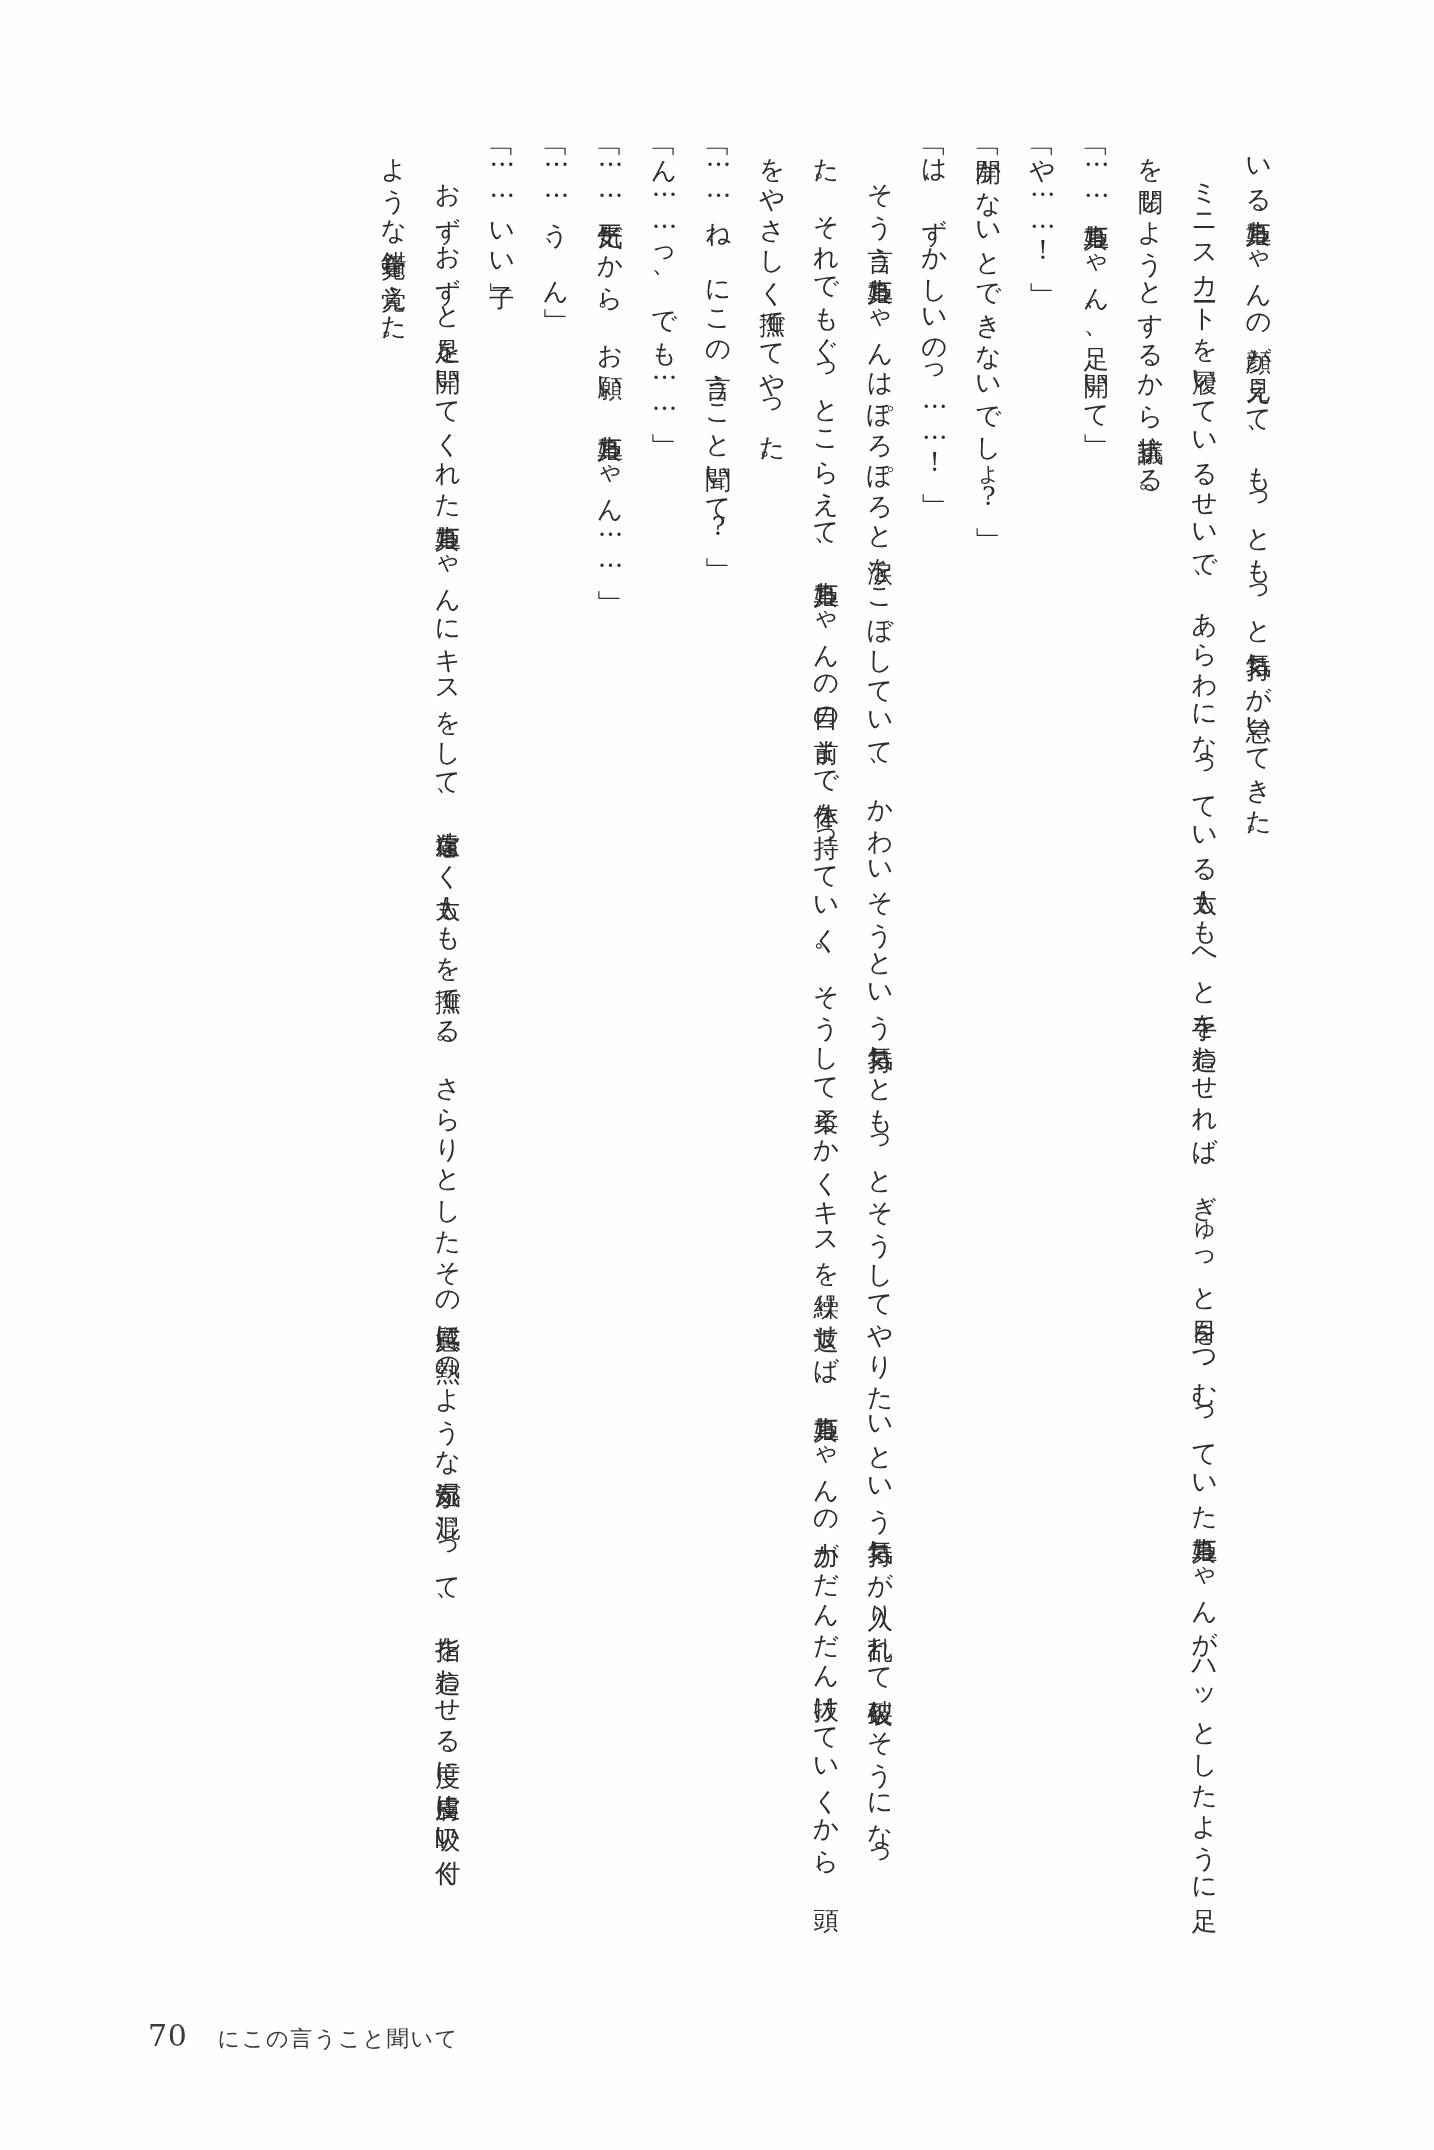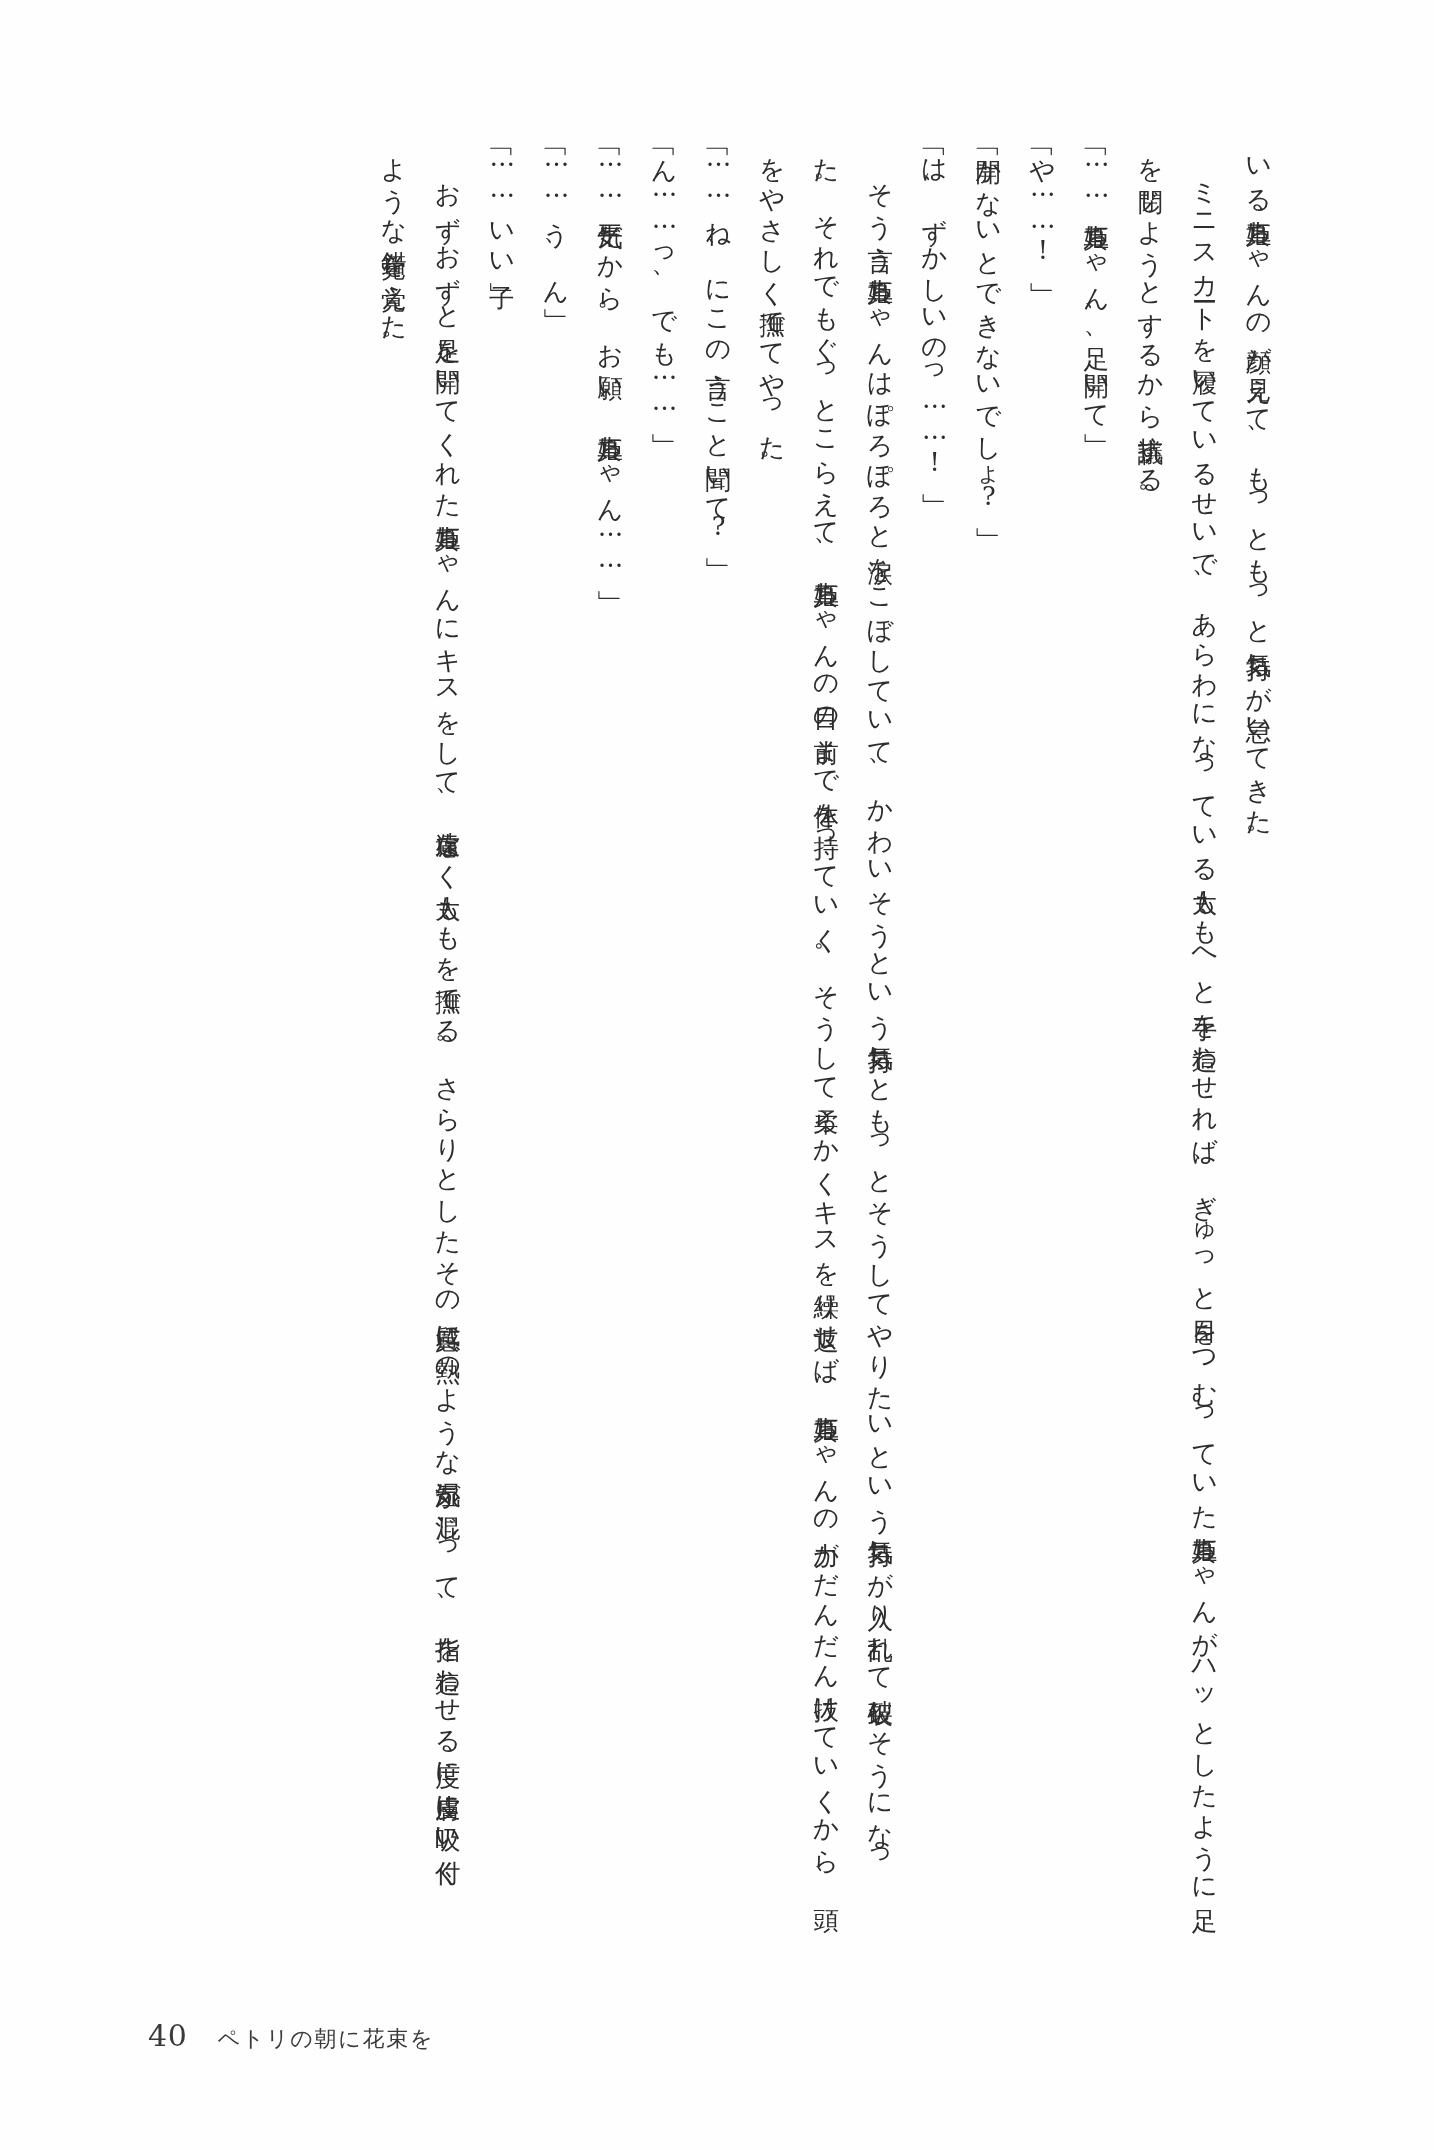--- a/index.html
+++ b/index.html
@@ -85,17 +85,17 @@
     <p>そう言う真姫ちゃんはぽろぽろと涙をこぼしていて、かわいそうという気持ちともっとそうしてやりたいという気持ちが入り乱れて破裂しそうになった。それでもぐっとこらえて、真姫ちゃんの目の前まで体を持っていく。そうして柔らかくキスを繰り返せば、真姫ちゃんの力がだんだん抜けていくから、頭をやさしく撫でてやった。</p>
     <p class="dialogue">「……ね、にこの言うこと聞いて?」</p>
     <p class="dialogue">「ん……っ、でも……」</p>
     <p class="dialogue">「……平気だから。お願い、真姫ちゃん……」</p>
     <p class="dialogue">「……う、ん」</p>
     <p class="dialogue">「……いい子」</p>
     <p>おずおずと足を開いてくれた真姫ちゃんにキスをして、遠慮なく太ももを撫でる。さらりとしたその質感に熱のような湿気が混じって、指を這わせる度に皮膚に吸い付くような錯覚を覚えた。</p>
   </div>
 
   <div class="footer">
-    <span class="page-number">40</span>
-    <span class="book-title">ペトリの朝に花束を</span>
+    <span class="page-number">70</span>
+    <span class="book-title">にこの言うこと聞いて</span>
   </div>
 
 </div>
 
 </body></html>

